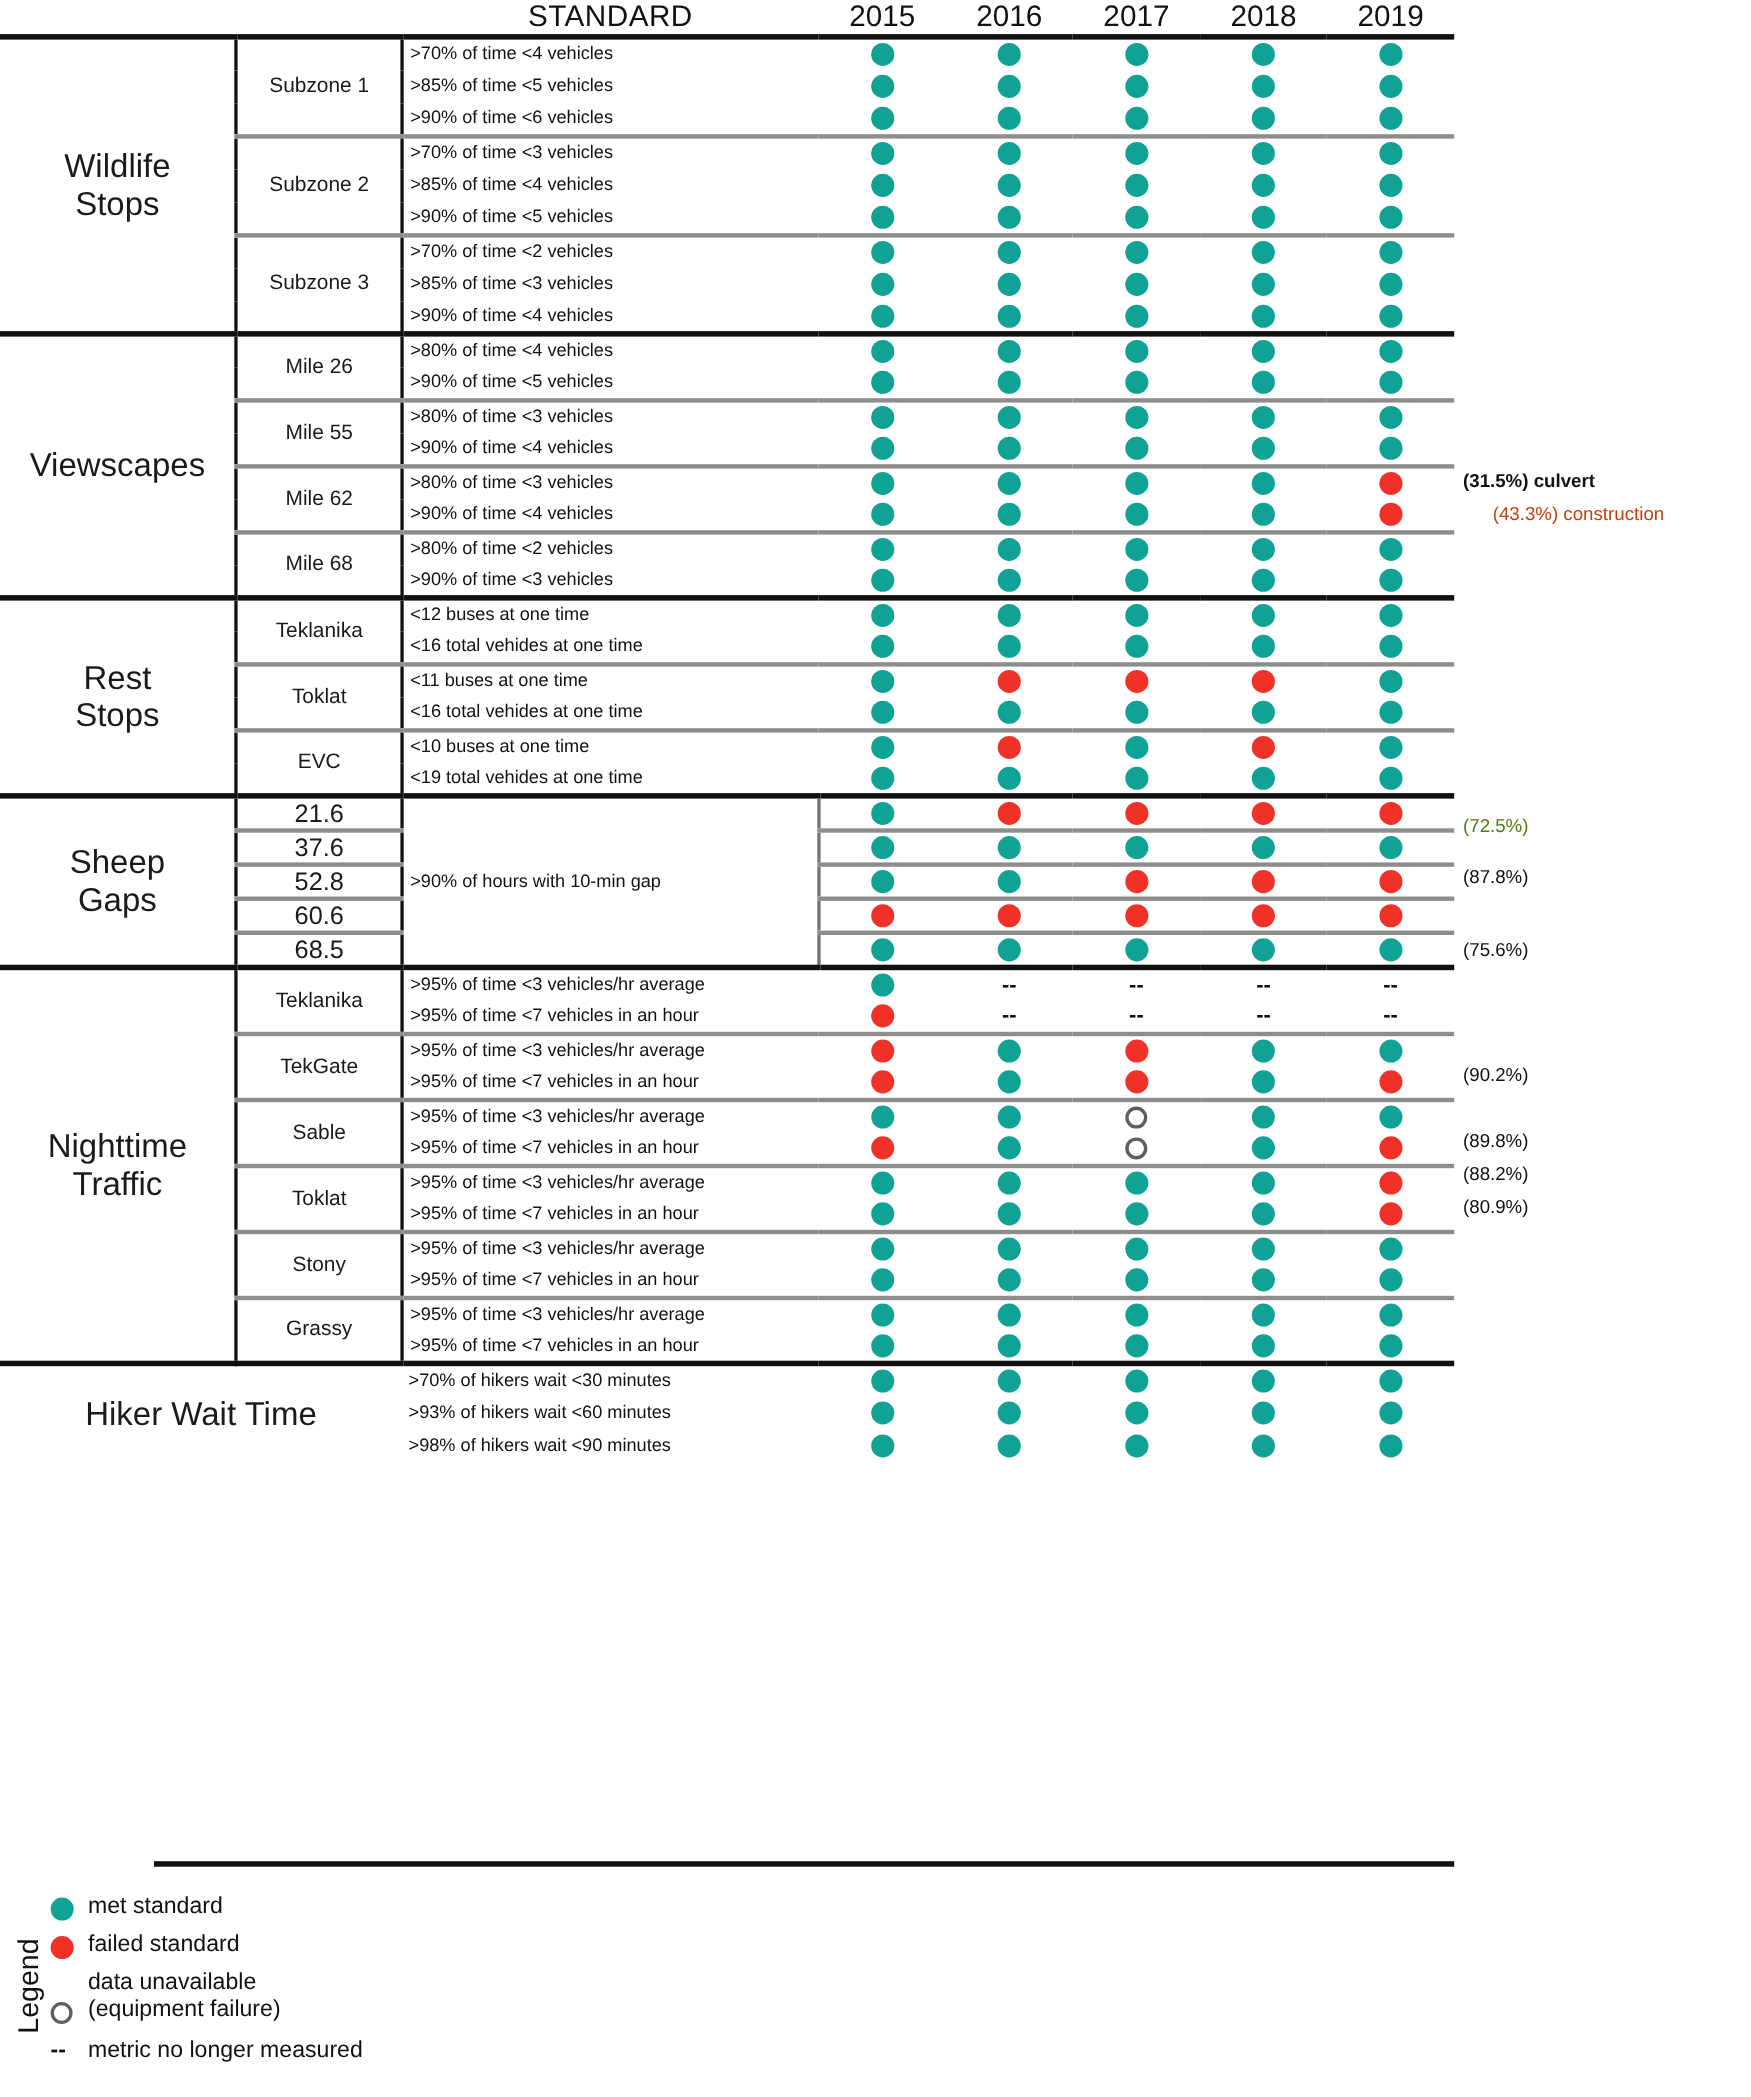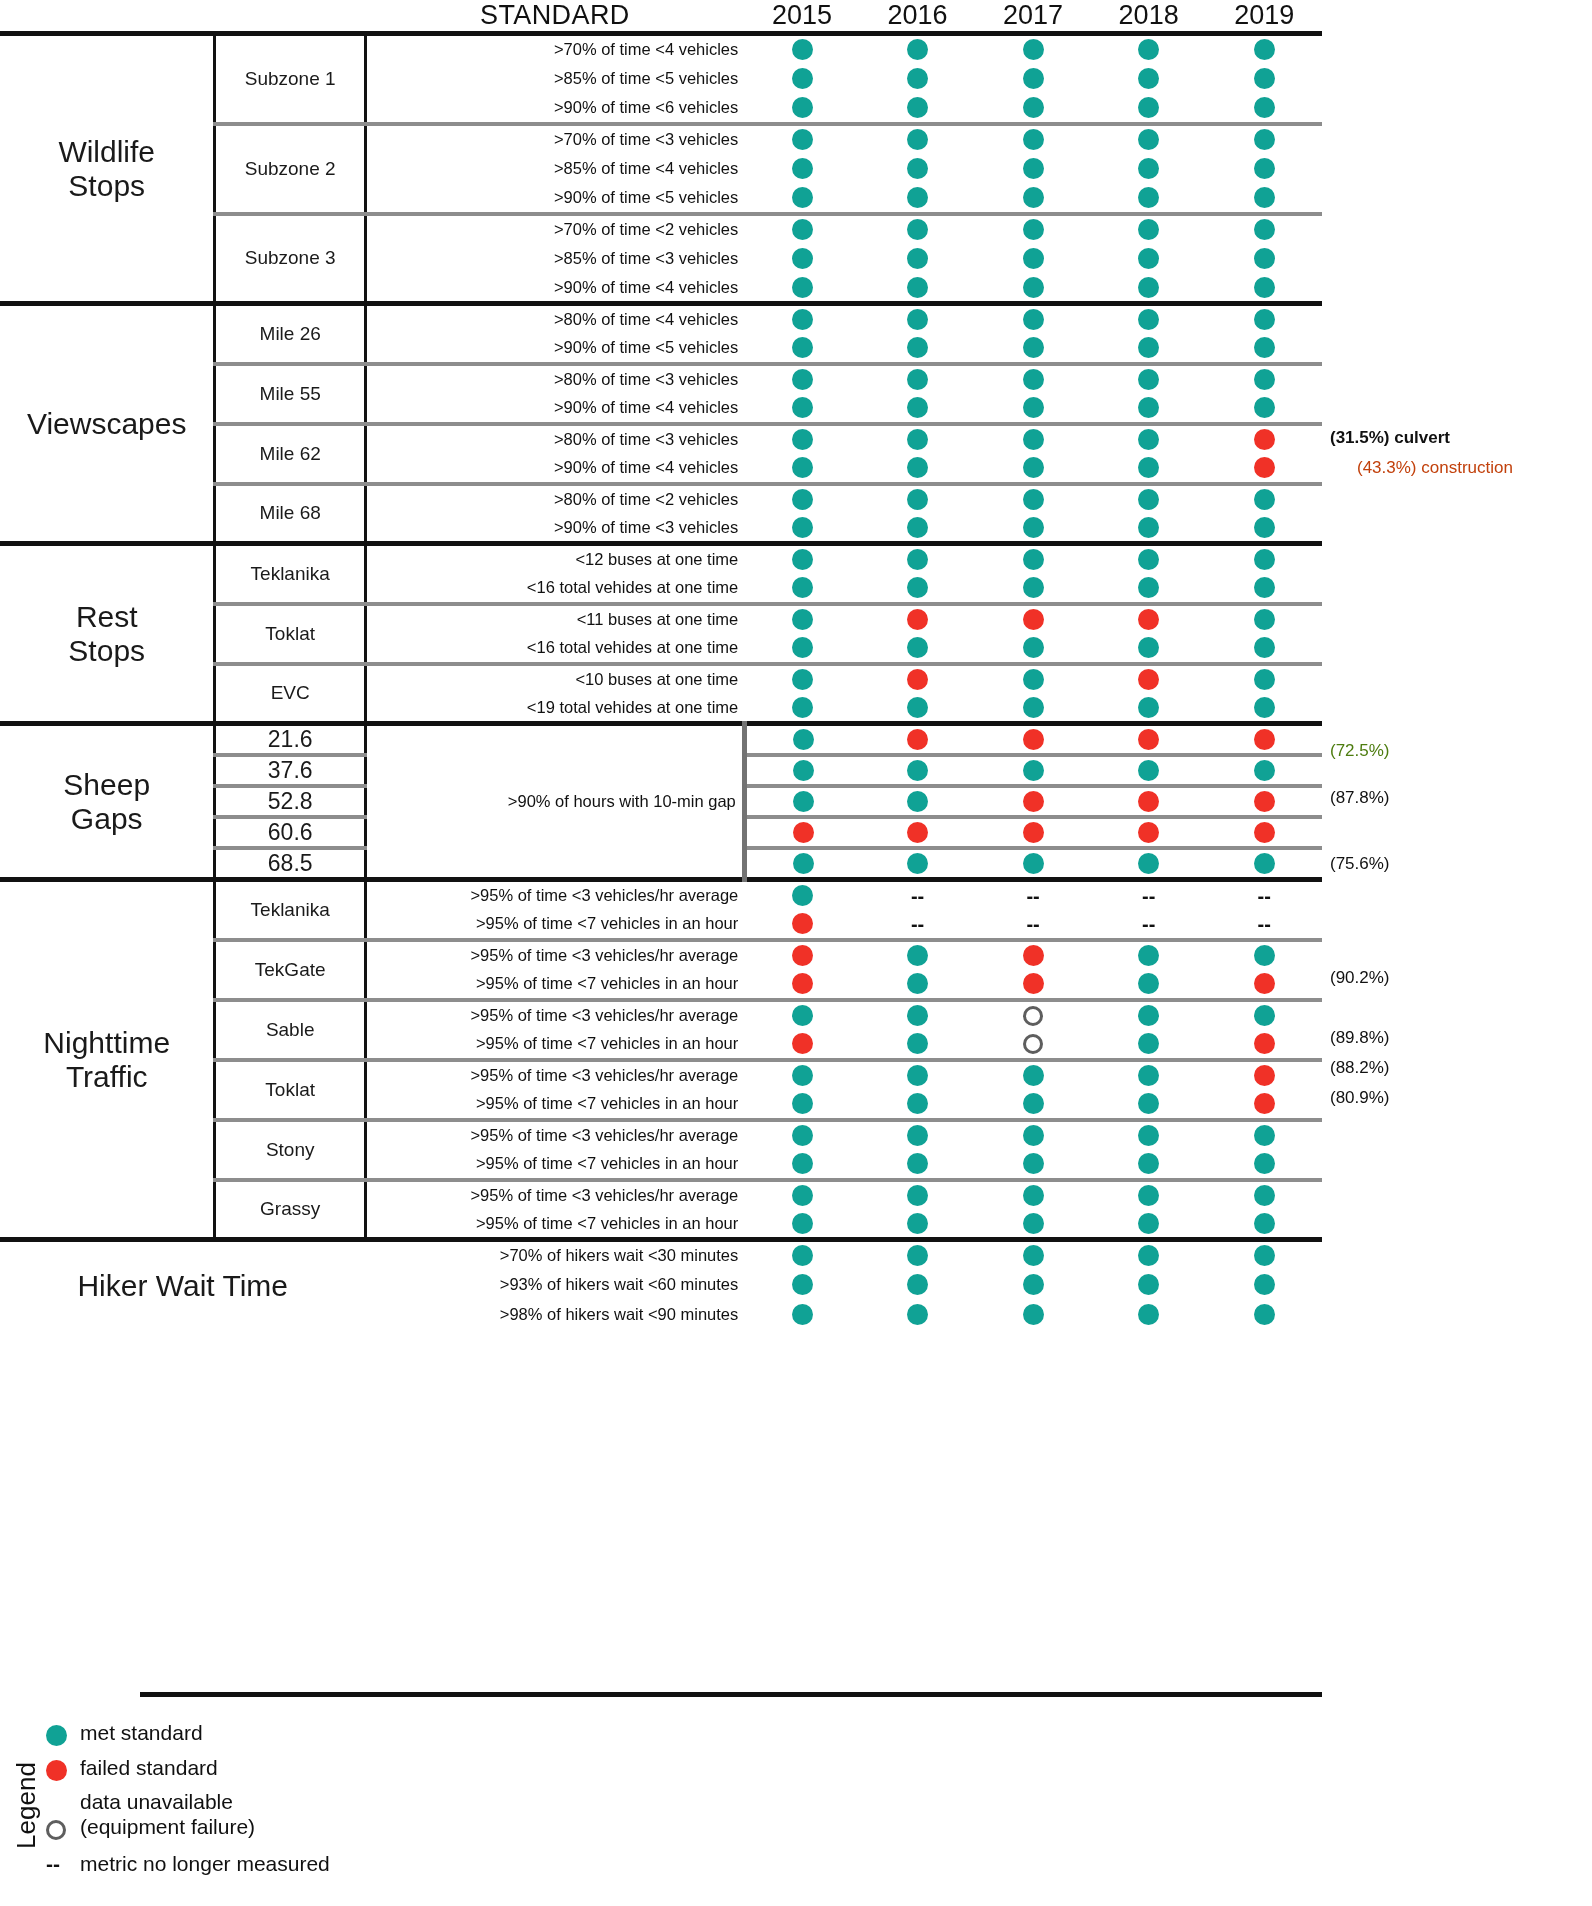--- a/index.html
+++ b/index.html
@@ -64,28 +64,28 @@
     text-align: center;
     vertical-align: middle;
     font-size: 19px;
     color: #1a1a1a;
     border-right: 3px solid #111;
     padding: 0 4px;
   }
   td.site.num { font-size: 23px; }
 
   td.std {
-    text-align: right;
+    text-align: left;
     vertical-align: middle;
     font-size: 16.5px;
     color: #111;
     padding: 0 6px;
     white-space: nowrap;
   }
-  td.std.boxed { border-right: 5px solid #737373; }
+  td.std.boxed { border-right: 3px solid #737373; }
 
   td.cell {
     text-align: center;
     vertical-align: middle;
     padding: 0;
   }
 
   tr.r { height: 30px; }
 
   

